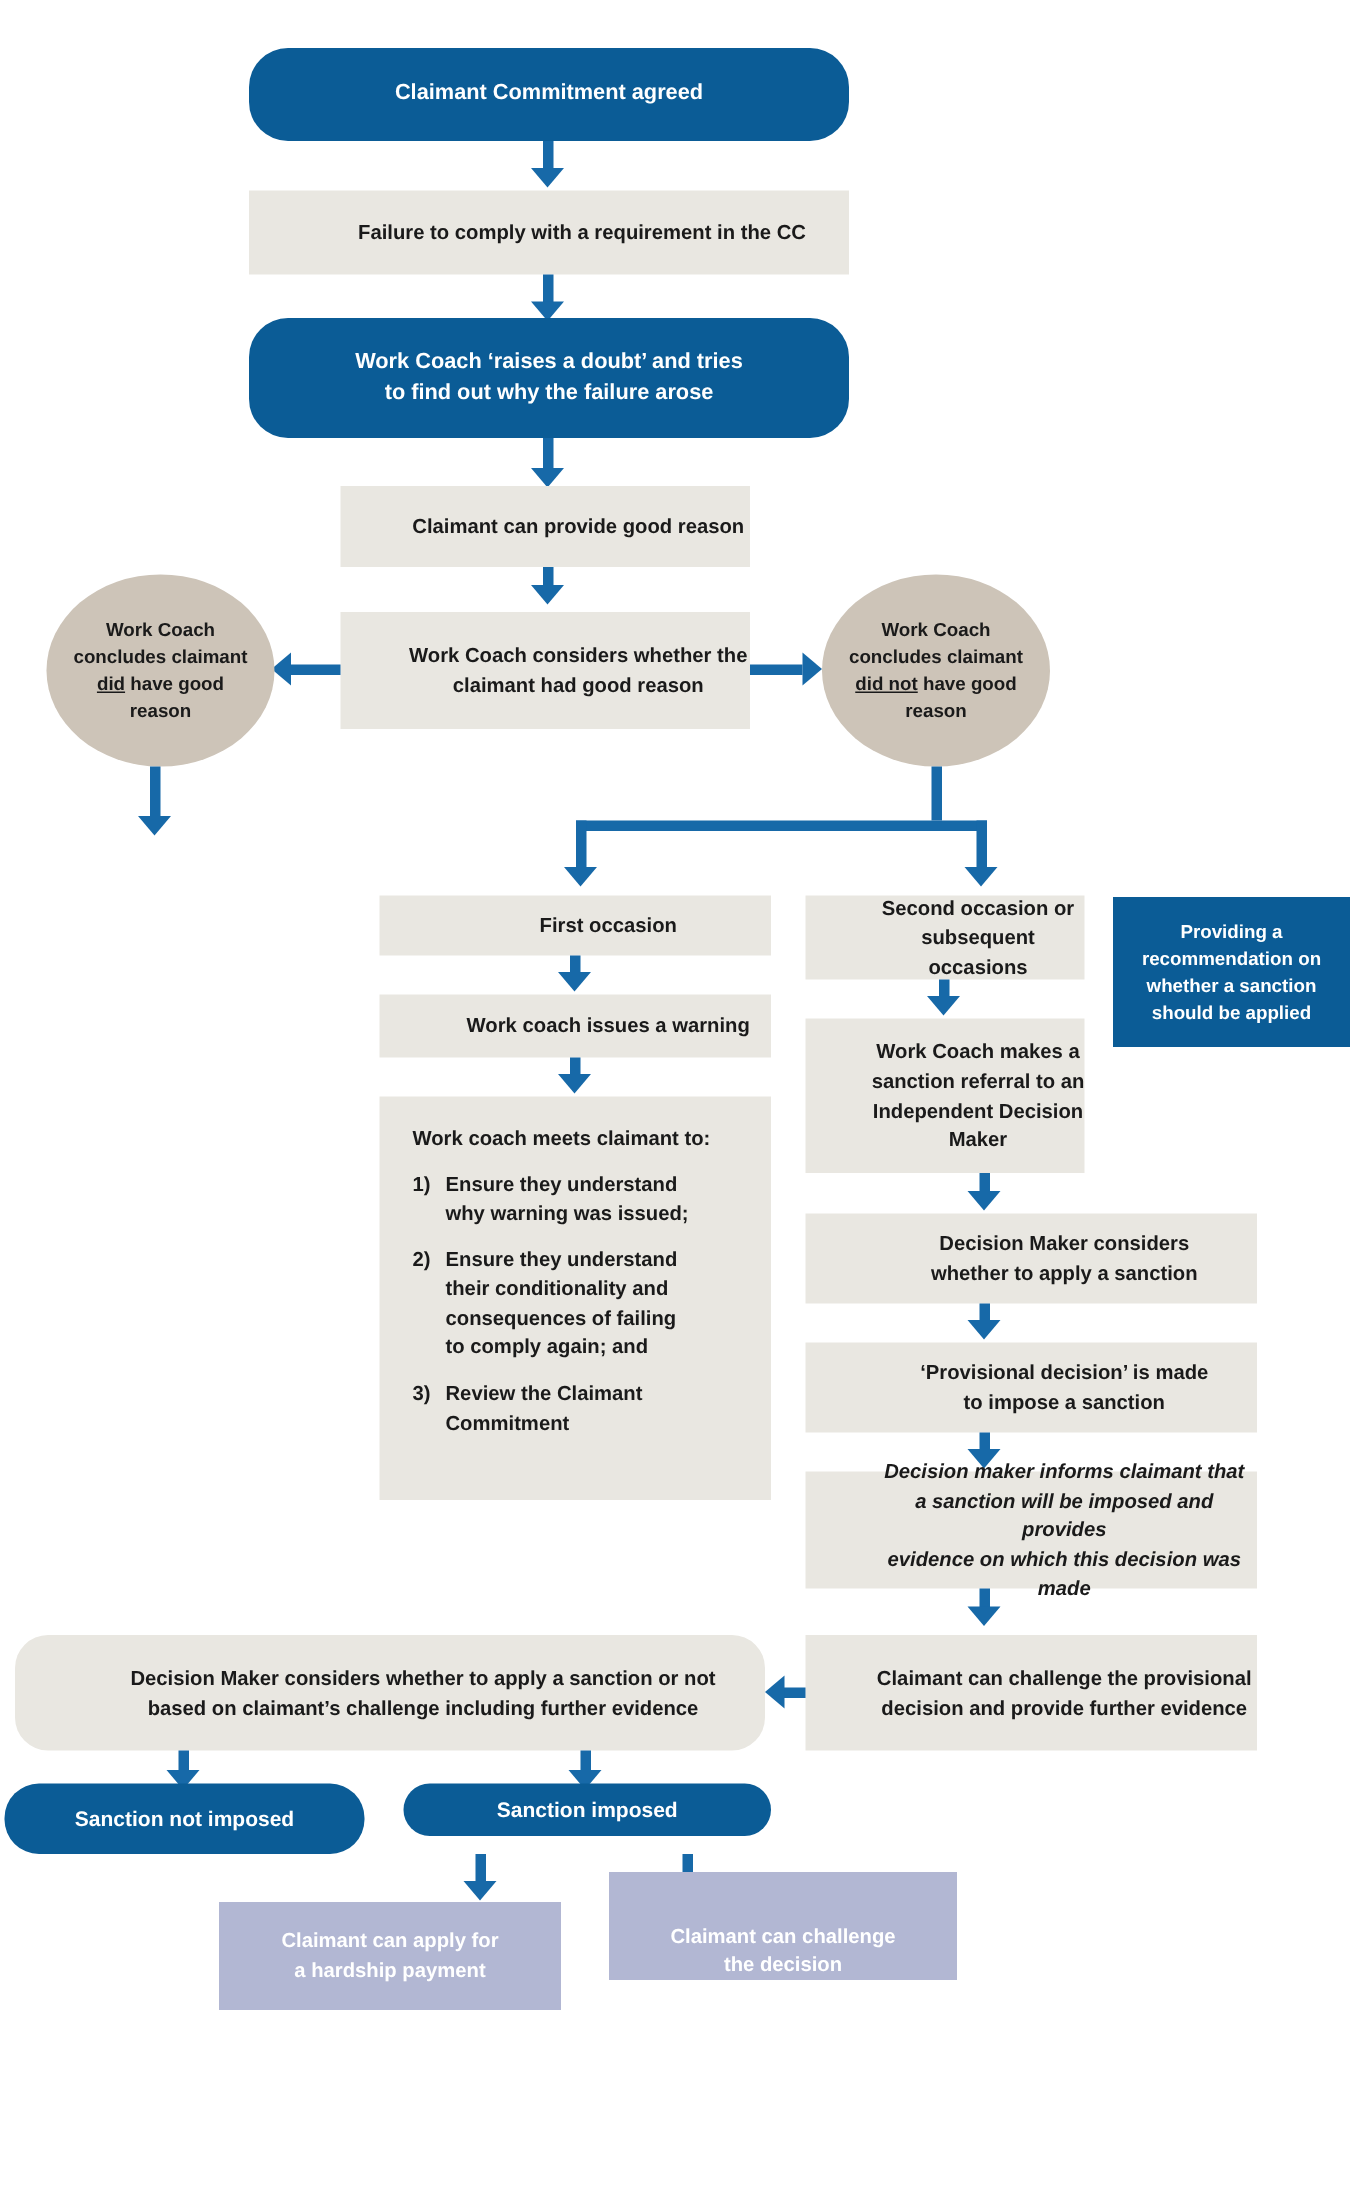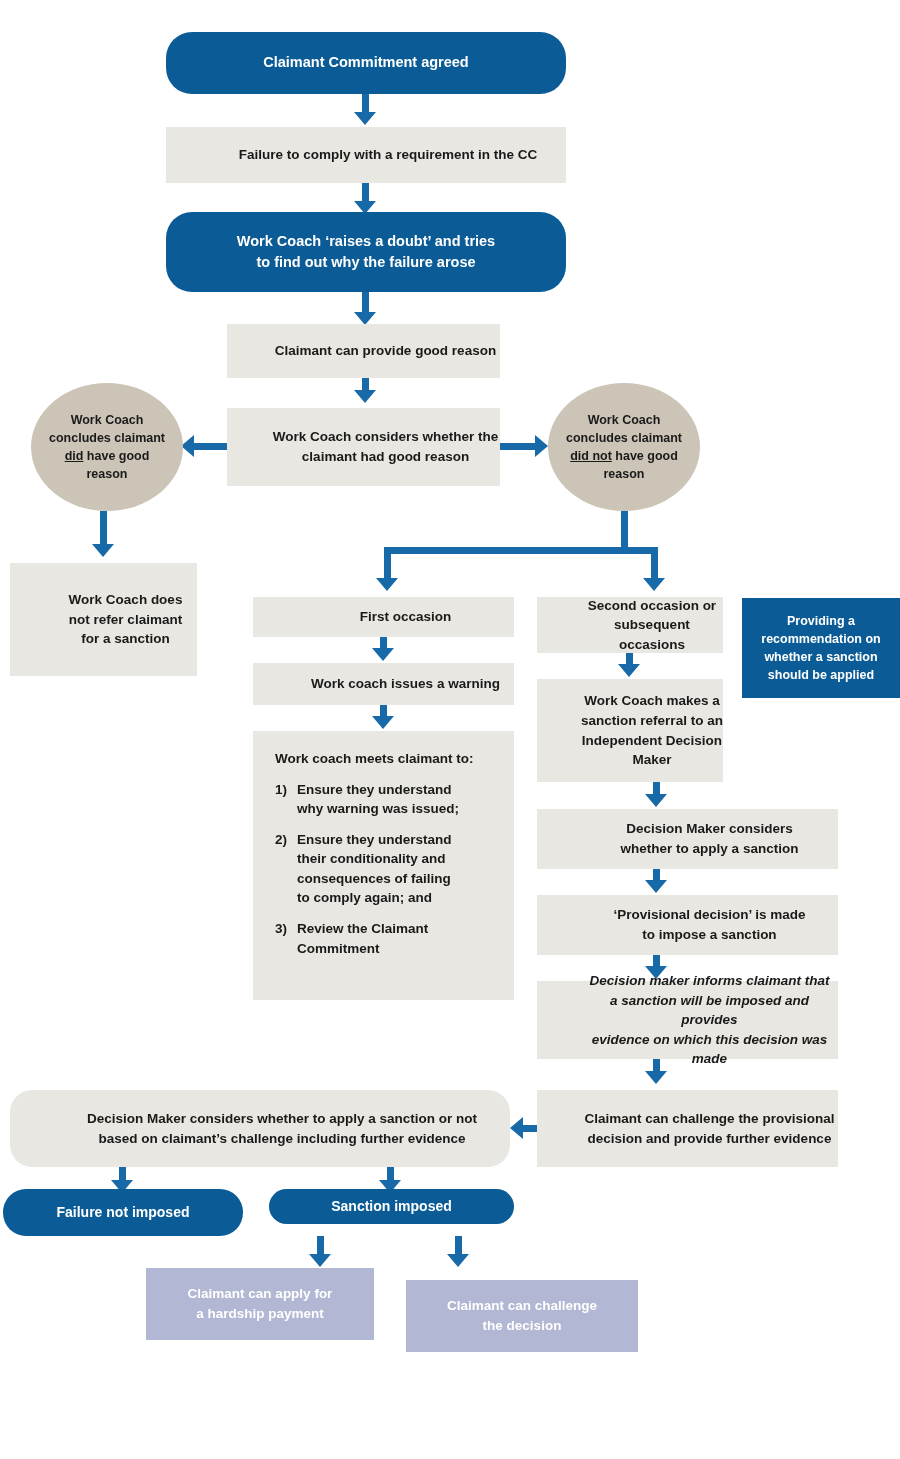--- a/index.html
+++ b/index.html
@@ -94,27 +94,20 @@
       <p>Work Coach</p>
       <p>concludes claimant</p>
       <p><span class="u">did not</span><span> have good</span></p>
       <p>reason</p>
     </div>
   </div>
 
   <div class="conn" style="left:100px;top:511px;width:7px;height:37px;"></div>
   <div class="arrow-d" style="left:92px;top:544px;"></div>
 
-  <div class="node n-grey" style="left:10px;top:563px;width:187px;height:113px;font-size:13.5px;">
-    <div>
-      <p>Work Coach does</p>
-      <p>not refer claimant</p>
-      <p>for a sanction</p>
-    </div>
-  </div>
 
   <div class="conn" style="left:621px;top:511px;width:7px;height:36px;"></div>
   <div class="conn" style="left:384px;top:547px;width:274px;height:7px;"></div>
   <div class="conn" style="left:384px;top:547px;width:7px;height:35px;"></div>
   <div class="arrow-d" style="left:376px;top:578px;"></div>
   <div class="conn" style="left:651px;top:547px;width:7px;height:35px;"></div>
   <div class="arrow-d" style="left:643px;top:578px;"></div>
 
   <div class="node n-grey" style="left:253px;top:597px;width:261px;height:40px;font-size:13.5px;">
     <p>First occasion</p>
@@ -232,40 +225,40 @@
     </div>
   </div>
 
   <div class="conn" style="left:119px;top:1167px;width:7px;height:17px;"></div>
   <div class="arrow-d" style="left:111px;top:1180px;"></div>
 
   <div class="conn" style="left:387px;top:1167px;width:7px;height:17px;"></div>
   <div class="arrow-d" style="left:379px;top:1180px;"></div>
 
   <div class="node n-blue rounded" style="left:3px;top:1189px;width:240px;height:47px;font-size:14px;border-radius:23px;">
-    <p>Failure not imposed</p>
+    <p>Sanction not imposed</p>
   </div>
 
   <div class="node n-blue rounded" style="left:269px;top:1189px;width:245px;height:35px;font-size:14px;border-radius:23px;">
     <p>Sanction imposed</p>
   </div>
 
   <div class="conn" style="left:317px;top:1236px;width:7px;height:22px;"></div>
   <div class="arrow-d" style="left:309px;top:1254px;"></div>
 
   <div class="conn" style="left:455px;top:1236px;width:7px;height:22px;"></div>
   <div class="arrow-d" style="left:447px;top:1254px;"></div>
 
   <div class="node n-lav" style="left:146px;top:1268px;width:228px;height:72px;font-size:13.5px;">
     <div>
       <p>Claimant can apply for</p>
       <p>a hardship payment</p>
     </div>
   </div>
 
-  <div class="node n-lav" style="left:406px;top:1280px;width:232px;height:72px;font-size:13.5px;">
+  <div class="node n-lav" style="left:406px;top:1248px;width:232px;height:72px;font-size:13.5px;align-items:flex-end;">
     <div>
       <p>Claimant can challenge</p>
       <p>the decision</p>
     </div>
   </div>
 
 </div>
 
 </body></html>

